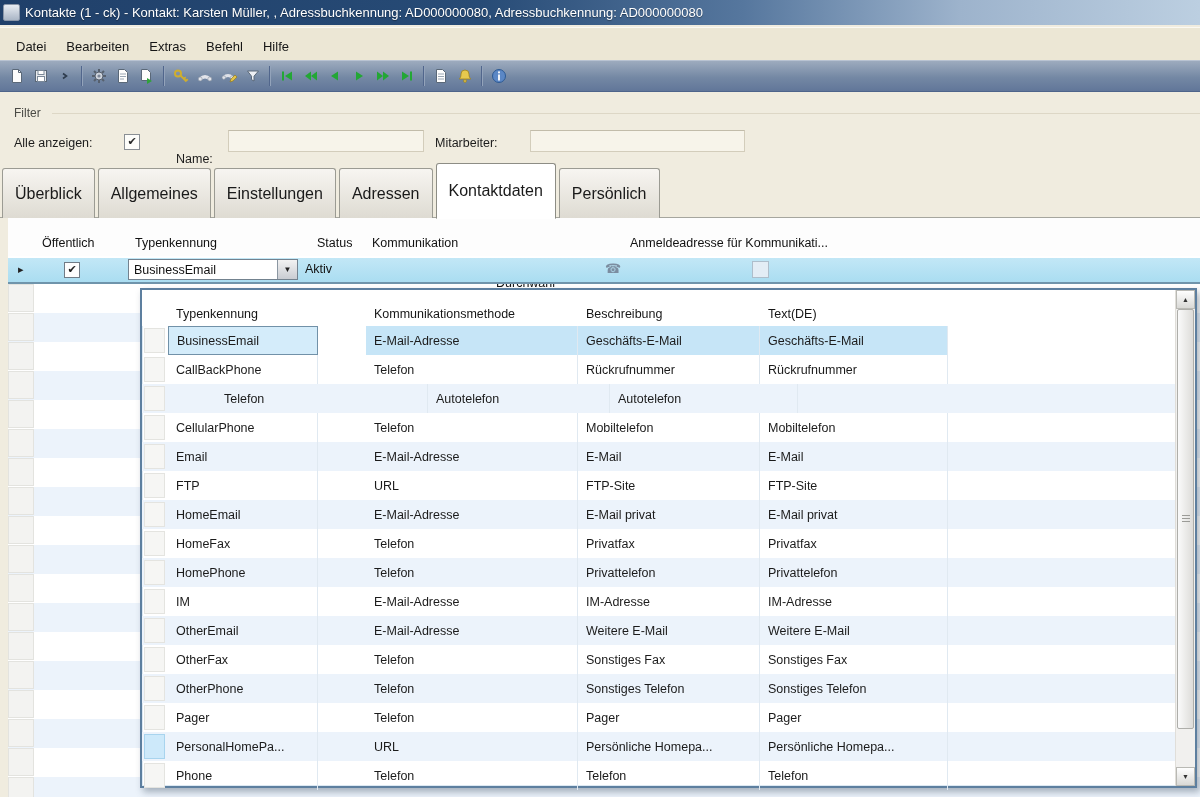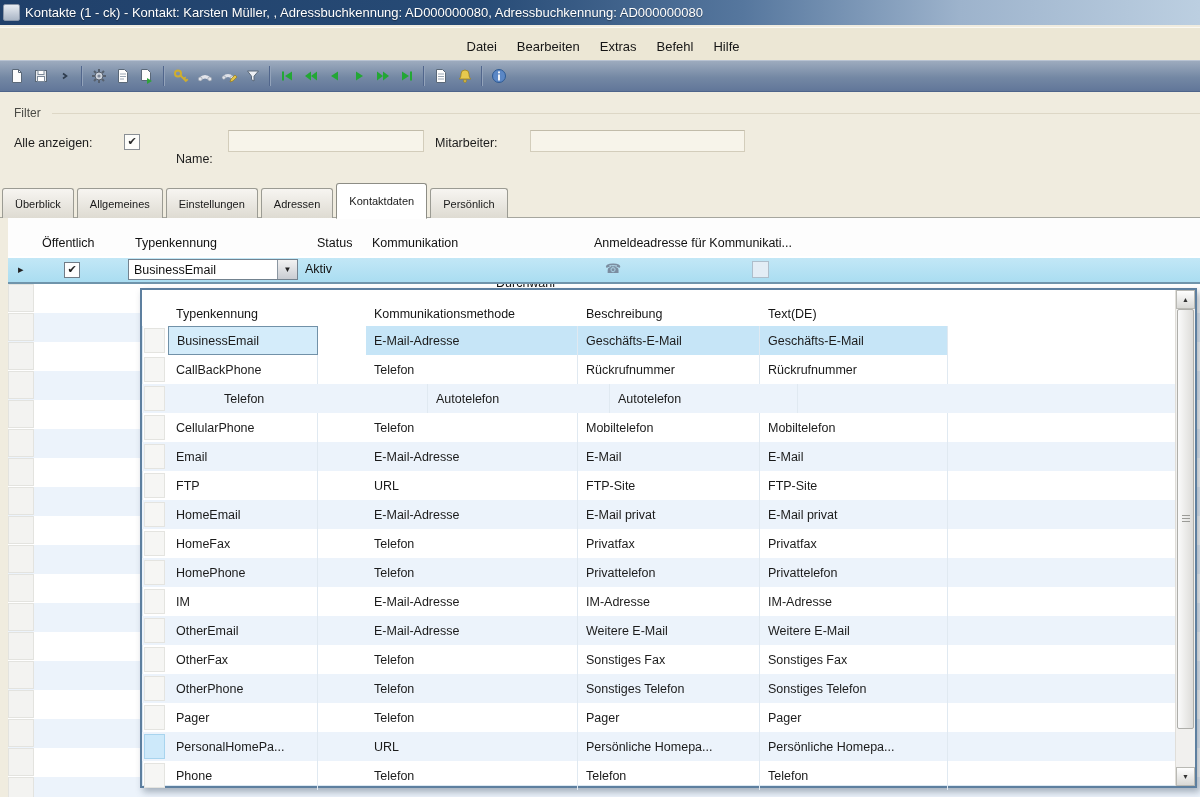--- a/index.html
+++ b/index.html
@@ -14,21 +14,21 @@
     background:linear-gradient(to right,#20406a 0%,#274b76 40%,#56779e 62%,#9db3cc 80%,#bccfe1 100%);
     display:flex;align-items:center;color:#fff;font-size:13px;
   }
   .title-icon{width:15px;height:15px;margin:0 5px 0 3px;border:1px solid #8a96a8;
     background:linear-gradient(#e8ecf2,#aab6c6);border-radius:2px;flex:0 0 auto;}
   .titlebar-text{white-space:nowrap;text-shadow:0 1px 1px rgba(0,0,0,.4);}
   
   .menubar{
     position:absolute;top:27px;left:0;width:1200px;height:37px;background:#ece7d5;
     border-top:1px solid #fbf9f2;display:flex;align-items:center;padding-left:6px;box-sizing:border-box;
-    font-size:13px;color:#161616;justify-content:center;
+    font-size:13px;color:#161616;
   }
   .menu-item{padding:3px 10px;cursor:default;}
   
   .toolbar{
     position:absolute;top:60px;left:0;width:1200px;height:32px;
     background:linear-gradient(#9dabbe,#7488a4 55%,#617699);
     border-top:1px solid #b9c3d2;border-bottom:1px solid #4e648a;box-sizing:border-box;
     display:flex;align-items:center;padding-left:5px;
   }
   .tb-btn{width:24px;height:24px;display:flex;align-items:center;justify-content:center;
@@ -47,30 +47,30 @@
     border:1px solid #8a8f94;font-size:11px;line-height:13px;text-align:center;color:#2a2a2a;}
   .fp-input{position:absolute;top:38px;height:22px;background:#f7f4ea;border:1px solid #d3cdbb;
     border-top-color:#c2bcaa;box-sizing:border-box;font-size:12.5px;padding:0 4px;
     font-family:"Liberation Sans",sans-serif;color:#222;}
   .inp-name{left:228px;width:196px;}
   .inp-mitarbeiter{left:530px;width:215px;}
   
   .tabstrip{position:absolute;top:186px;left:0;width:1200px;height:32px;}
   .tabstrip-baseline{position:absolute;left:0;right:0;bottom:0;height:1px;background:#a6a69e;}
   .tabs{position:absolute;left:2px;bottom:0;display:flex;align-items:flex-end;gap:3px;}
-  .tab{height:25px;padding:2px 12px;display:flex;align-items:center;font-size:11px;color:#1a1a1a;
+  .tab{height:25px;padding:12px 12px;display:flex;align-items:center;font-size:16px;color:#1a1a1a;
     background:linear-gradient(#f7f5f1,#dedbd2);border:1px solid #9b9b93;border-bottom:none;
     border-radius:3px 3px 0 0;position:relative;margin-top:24px;}
   .tab.active{height:30px;background:#fff;border-color:#8d8d85;z-index:2;margin-bottom:-1px;
     border-bottom:1px solid #fff;}
   
   .content{position:absolute;top:218px;left:8px;width:1192px;height:579px;background:#fff;}
   .grid-header{position:absolute;top:0;left:0;width:100%;height:38px;background:#fdfdfd;}
   .gh{position:absolute;top:18px;font-size:12.5px;color:#111;white-space:nowrap;}
-  .gh0{left:34px;} .gh1{left:127px;} .gh2{left:309px;} .gh3{left:364px;} .gh4{left:488px;margin-top:40px;} .gh5{left:586px;}
+  .gh0{left:34px;} .gh1{left:127px;} .gh2{left:309px;} .gh3{left:364px;} .gh4{left:488px;margin-top:40px;} .gh5{left:622px;}
   
   .current-row{position:absolute;top:40px;left:0;width:100%;height:24px;
     background:linear-gradient(#c2e7f6,#aaddf1);border-bottom:2px solid #6f94ab;}
   .row-marker{position:absolute;left:10px;top:5px;font-size:11px;color:#222;}
   .chk{position:absolute;width:14px;height:14px;background:#fdfdfd;border:1px solid #707b86;
     font-size:11px;line-height:13px;text-align:center;color:#222;box-sizing:content-box;}
   .chk-oeffentlich{left:56px;top:4px;}
   .chk-anmelde{left:744px;top:3px;width:15px;height:15px;background:#e3edf5;border-color:#aebecb;}
   .combo{position:absolute;left:120px;top:1px;width:170px;height:21px;background:#fff;
     border:1px solid #73828f;display:flex;align-items:center;box-sizing:border-box;}

